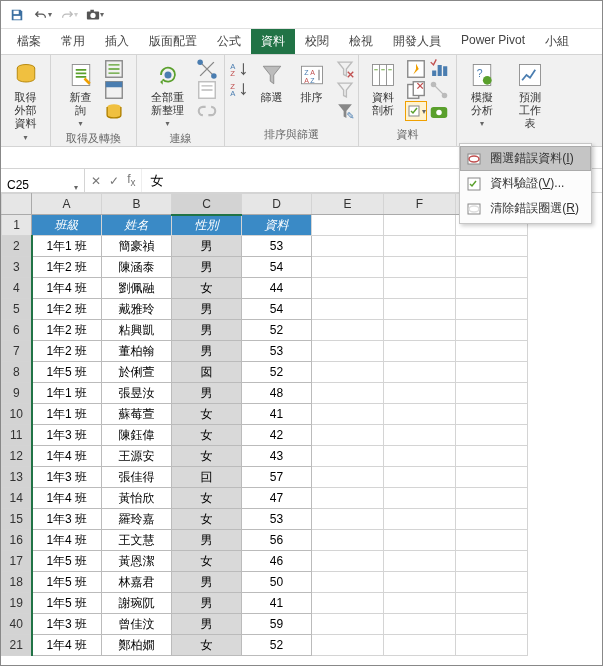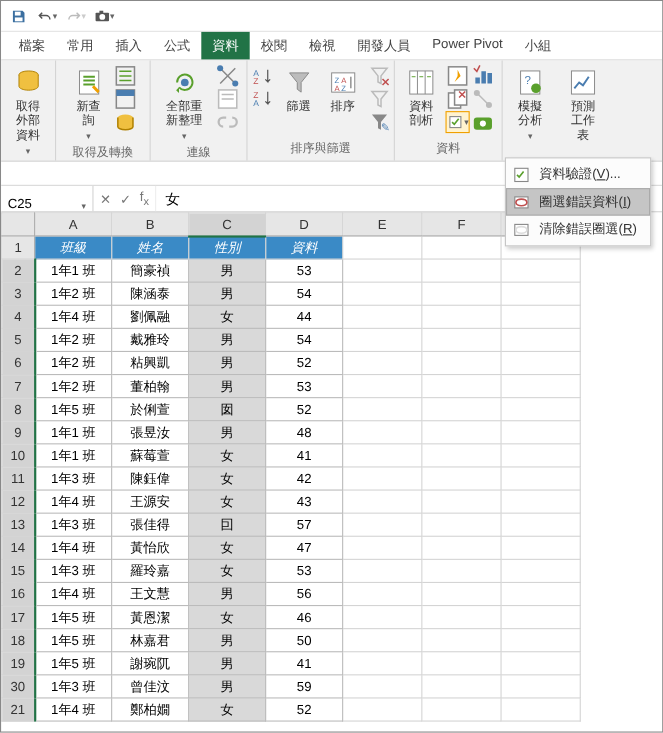--- a/index.html
+++ b/index.html
@@ -90,20 +90,21 @@
         <span class="tiny-arrow">▾</span>
       </div>
   </div>
   <div style="width:100px"></div>
 </div>
 
 <div class="tabs">
   <div class="tab">檔案</div>
   <div class="tab">常用</div>
   <div class="tab">插入</div>
+  <div class="tab">版面配置</div>
   <div class="tab">公式</div>
   <div class="tab active">資料</div>
   <div class="tab">校閱</div>
   <div class="tab">檢視</div>
   <div class="tab">開發人員</div>
   <div class="tab">Power Pivot</div>
   <div class="tab">小組</div>
 </div>
 
 <div class="ribbon">
@@ -320,33 +321,33 @@
       <svg viewBox="0 0 32 32">
           <rect x="4" y="4" width="24" height="24" fill="#fff" stroke="#888"></rect>
           <path d="M7 22l5-6 4 3 6-9" stroke="#4a7db0" fill="none" stroke-width="2"></path>
         </svg>
       <span style="white-space:pre-line">預測
 工作表</span>
     </div>
   </div>
 
   <div class="dv-menu">
+    <div class="dv-item hover">
+      <svg viewBox="0 0 16 16">
+          <rect x="2" y="3" width="12" height="10" fill="#fff" stroke="#888"></rect>
+          <ellipse cx="8" cy="8" rx="5" ry="3" fill="none" stroke="#c05050" stroke-width="1.5"></ellipse>
+        </svg>
+      <span><span>圈選錯誤資料</span>(<span class="dv-key">I</span>)</span>
+    </div>
     <div class="dv-item">
       <svg viewBox="0 0 16 16">
           <rect x="2" y="2" width="12" height="12" fill="#fff" stroke="#888"></rect>
           <path d="M4 8l2 2 4-5" stroke="#5aa02c" fill="none" stroke-width="1.5"></path>
         </svg>
       <span><span>資料驗證</span>(<span class="dv-key">V</span>)...</span>
-    </div>
-    <div class="dv-item hover">
-      <svg viewBox="0 0 16 16">
-          <rect x="2" y="3" width="12" height="10" fill="#fff" stroke="#888"></rect>
-          <ellipse cx="8" cy="8" rx="5" ry="3" fill="none" stroke="#c05050" stroke-width="1.5"></ellipse>
-        </svg>
-      <span><span>圈選錯誤資料</span>(<span class="dv-key">I</span>)</span>
     </div>
     <div class="dv-item">
       <svg viewBox="0 0 16 16">
           <rect x="2" y="3" width="12" height="10" fill="#fff" stroke="#888"></rect>
           <ellipse cx="8" cy="8" rx="5" ry="3" fill="none" stroke="#ddd" stroke-width="1.5"></ellipse>
         </svg>
       <span><span>清除錯誤圈選</span>(<span class="dv-key">R</span>)</span>
     </div>
   </div>
 </div>
@@ -567,21 +568,21 @@
           <th class="rowhdr sel">19</th>
           <td class="data-cell">1年5 班</td>
           <td class="data-cell">謝琬阢</td>
           <td class="data-cell sel-col">男</td>
           <td class="data-cell">41</td>
           <td></td>
           <td></td>
           <td></td>
         </tr>
         <tr class="data-row">
-          <th class="rowhdr sel">30</th>
+          <th class="rowhdr sel">40</th>
           <td class="data-cell">1年3 班</td>
           <td class="data-cell">曾佳汶</td>
           <td class="data-cell sel-col">男</td>
           <td class="data-cell">59</td>
           <td></td>
           <td></td>
           <td></td>
         </tr>
         <tr class="data-row">
           <th class="rowhdr sel">21</th>

